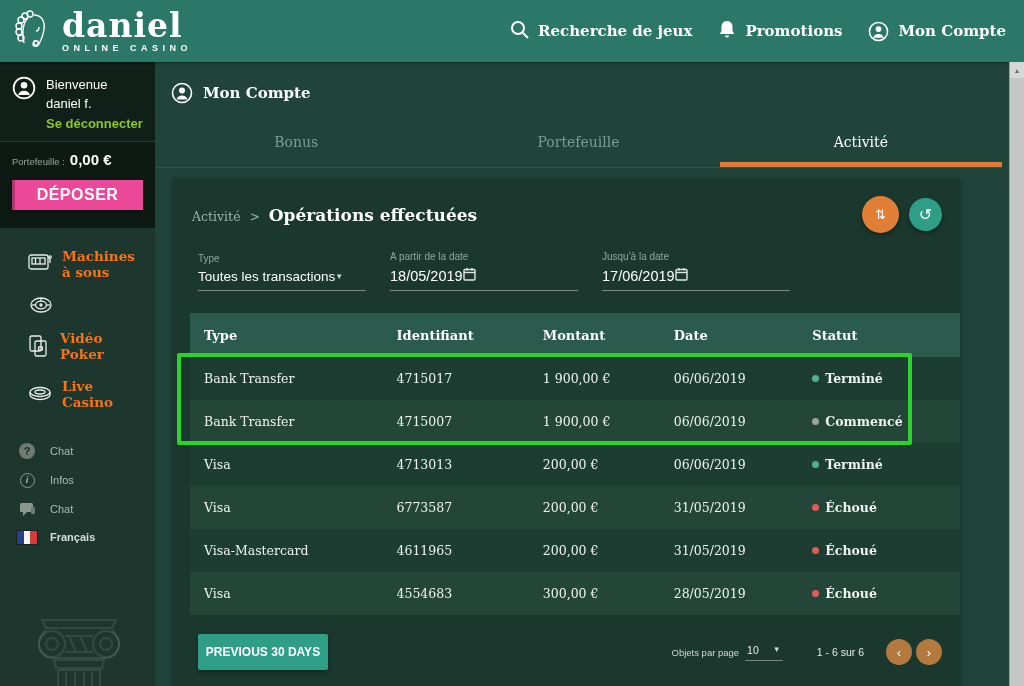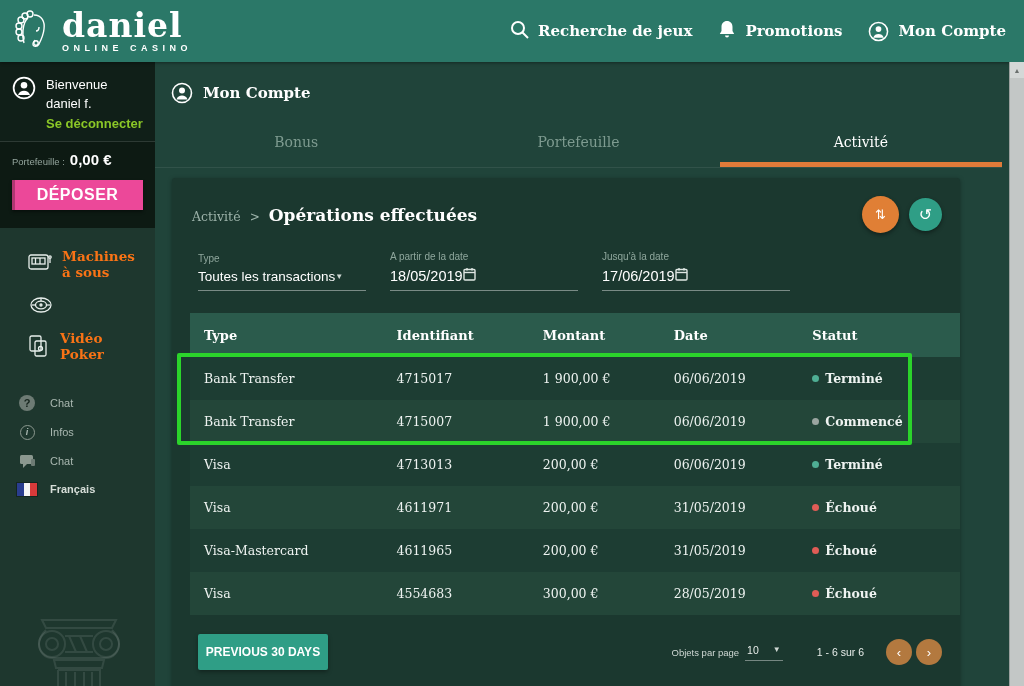--- a/index.html
+++ b/index.html
@@ -204,20 +204,30 @@
     <div class="side-item">
       <span class="icn">
         <svg width="22" height="22" viewBox="0 0 22 22" fill="none" stroke="#e8efec" stroke-width="1.3">
             <rect x="2" y="1" width="11" height="15" rx="1.5"></rect>
             <rect x="7" y="6" width="11" height="15" rx="1.5"></rect>
             <circle cx="12.5" cy="13.5" r="2"></circle>
           </svg>
       </span>
       <span>Vidéo Poker</span>
     </div>
+    <div class="side-item">
+      <span class="icn">
+        <svg width="24" height="16" viewBox="0 0 24 16" fill="none" stroke="#e8efec" stroke-width="1.3">
+            <ellipse cx="12" cy="6" rx="10" ry="4.5"></ellipse>
+            <path d="M2 6 L2 9 C2 11.5 6.5 13.5 12 13.5 C17.5 13.5 22 11.5 22 9 L22 6"></path>
+            <ellipse cx="12" cy="6" rx="5" ry="2"></ellipse>
+          </svg>
+      </span>
+      <span>Live Casino</span>
+    </div>
     <div class="side-sub">
       <div class="side-item">
         <span class="icn">
             <span class="badge-circle">?</span>
           </span>
         <span>Chat</span>
       </div>
       <div class="side-item">
         <span class="icn">
             <span class="ring-circle">i</span>
@@ -363,21 +373,21 @@
           </tr>
           <tr class="odd">
             <td>Visa</td>
               <td>4713013</td>
               <td>200,00 €</td>
               <td>06/06/2019</td>
             <td><span class="dot" style="background-color: rgb(79, 174, 148);"></span><span class="status">Terminé</span></td>
           </tr>
           <tr class="even">
             <td>Visa</td>
-              <td>4611971</td>
+              <td>6773587</td>
               <td>200,00 €</td>
               <td>31/05/2019</td>
             <td><span class="dot" style="background-color: rgb(224, 92, 86);"></span><span class="status">Échoué</span></td>
           </tr>
           <tr class="odd">
             <td>Visa-Mastercard</td>
               <td>4611965</td>
               <td>200,00 €</td>
               <td>31/05/2019</td>
             <td><span class="dot" style="background-color: rgb(224, 92, 86);"></span><span class="status">Échoué</span></td>

